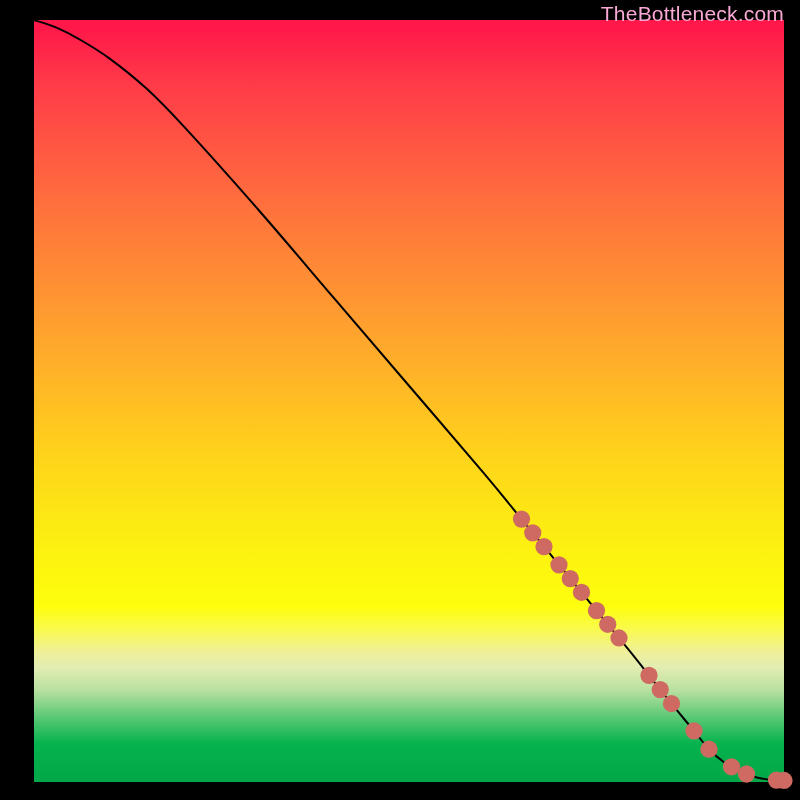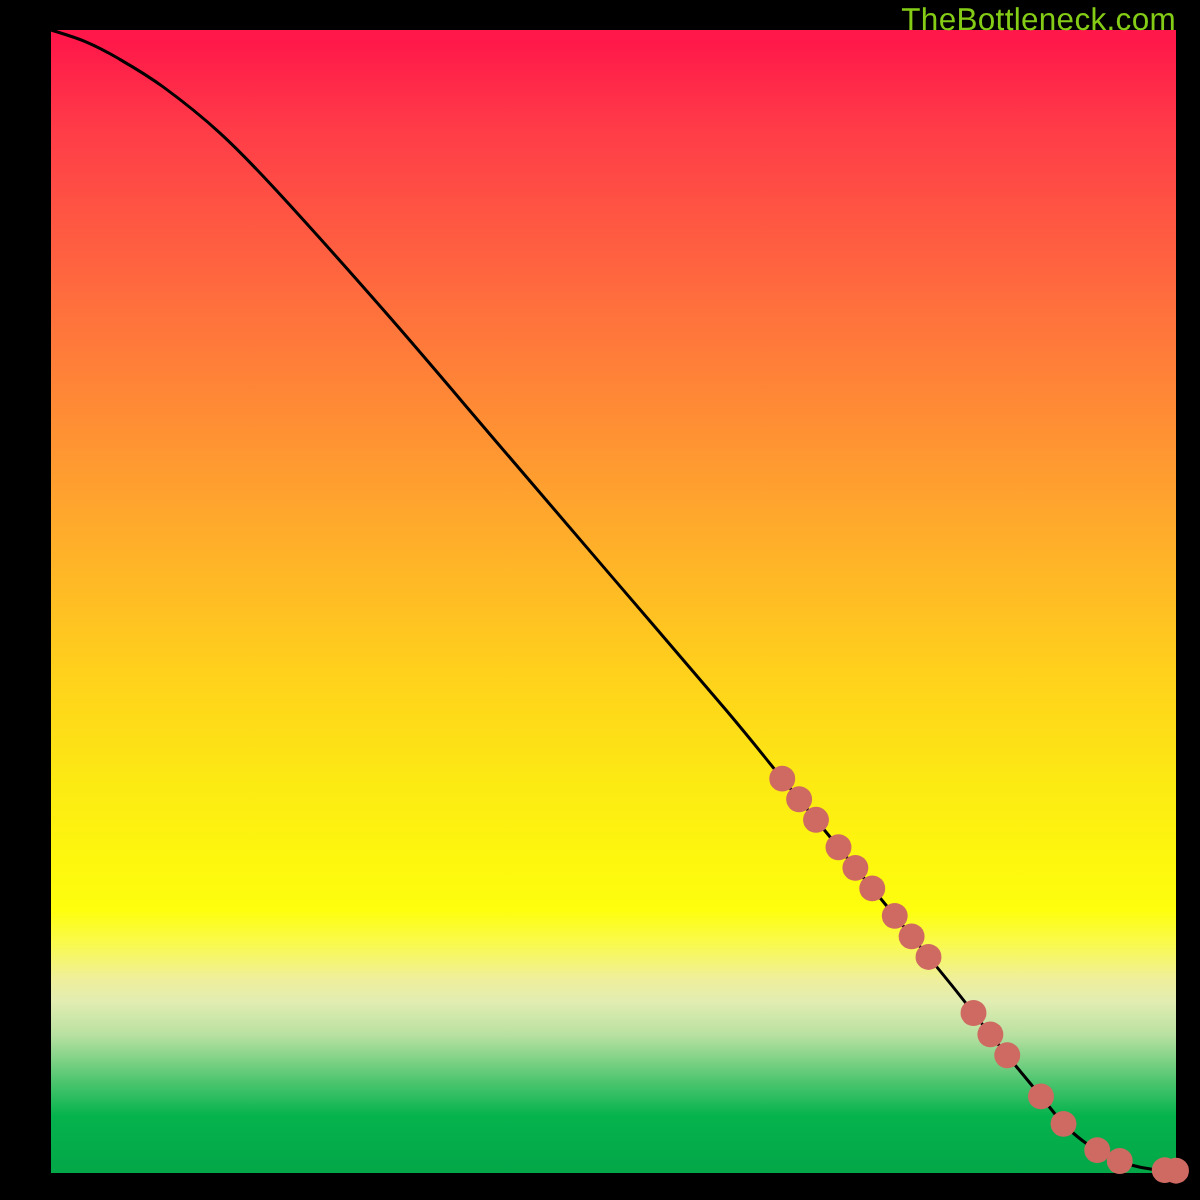--- a/index.html
+++ b/index.html
@@ -41,21 +41,21 @@
       #03a747 100%
     );
   }
   .watermark {
     position: absolute;
     top: 2px;
     right: 16px;
     font-family: Arial, Helvetica, sans-serif;
     font-size: 21px;
     font-weight: 500;
-    color: #84cc16;
+    color: #f9a8d4;
     letter-spacing: 0.2px;
   }
   svg.overlay {
     position: absolute;
     left: 0;
     top: 0;
   }
 </style>
 </head>
 <body>

